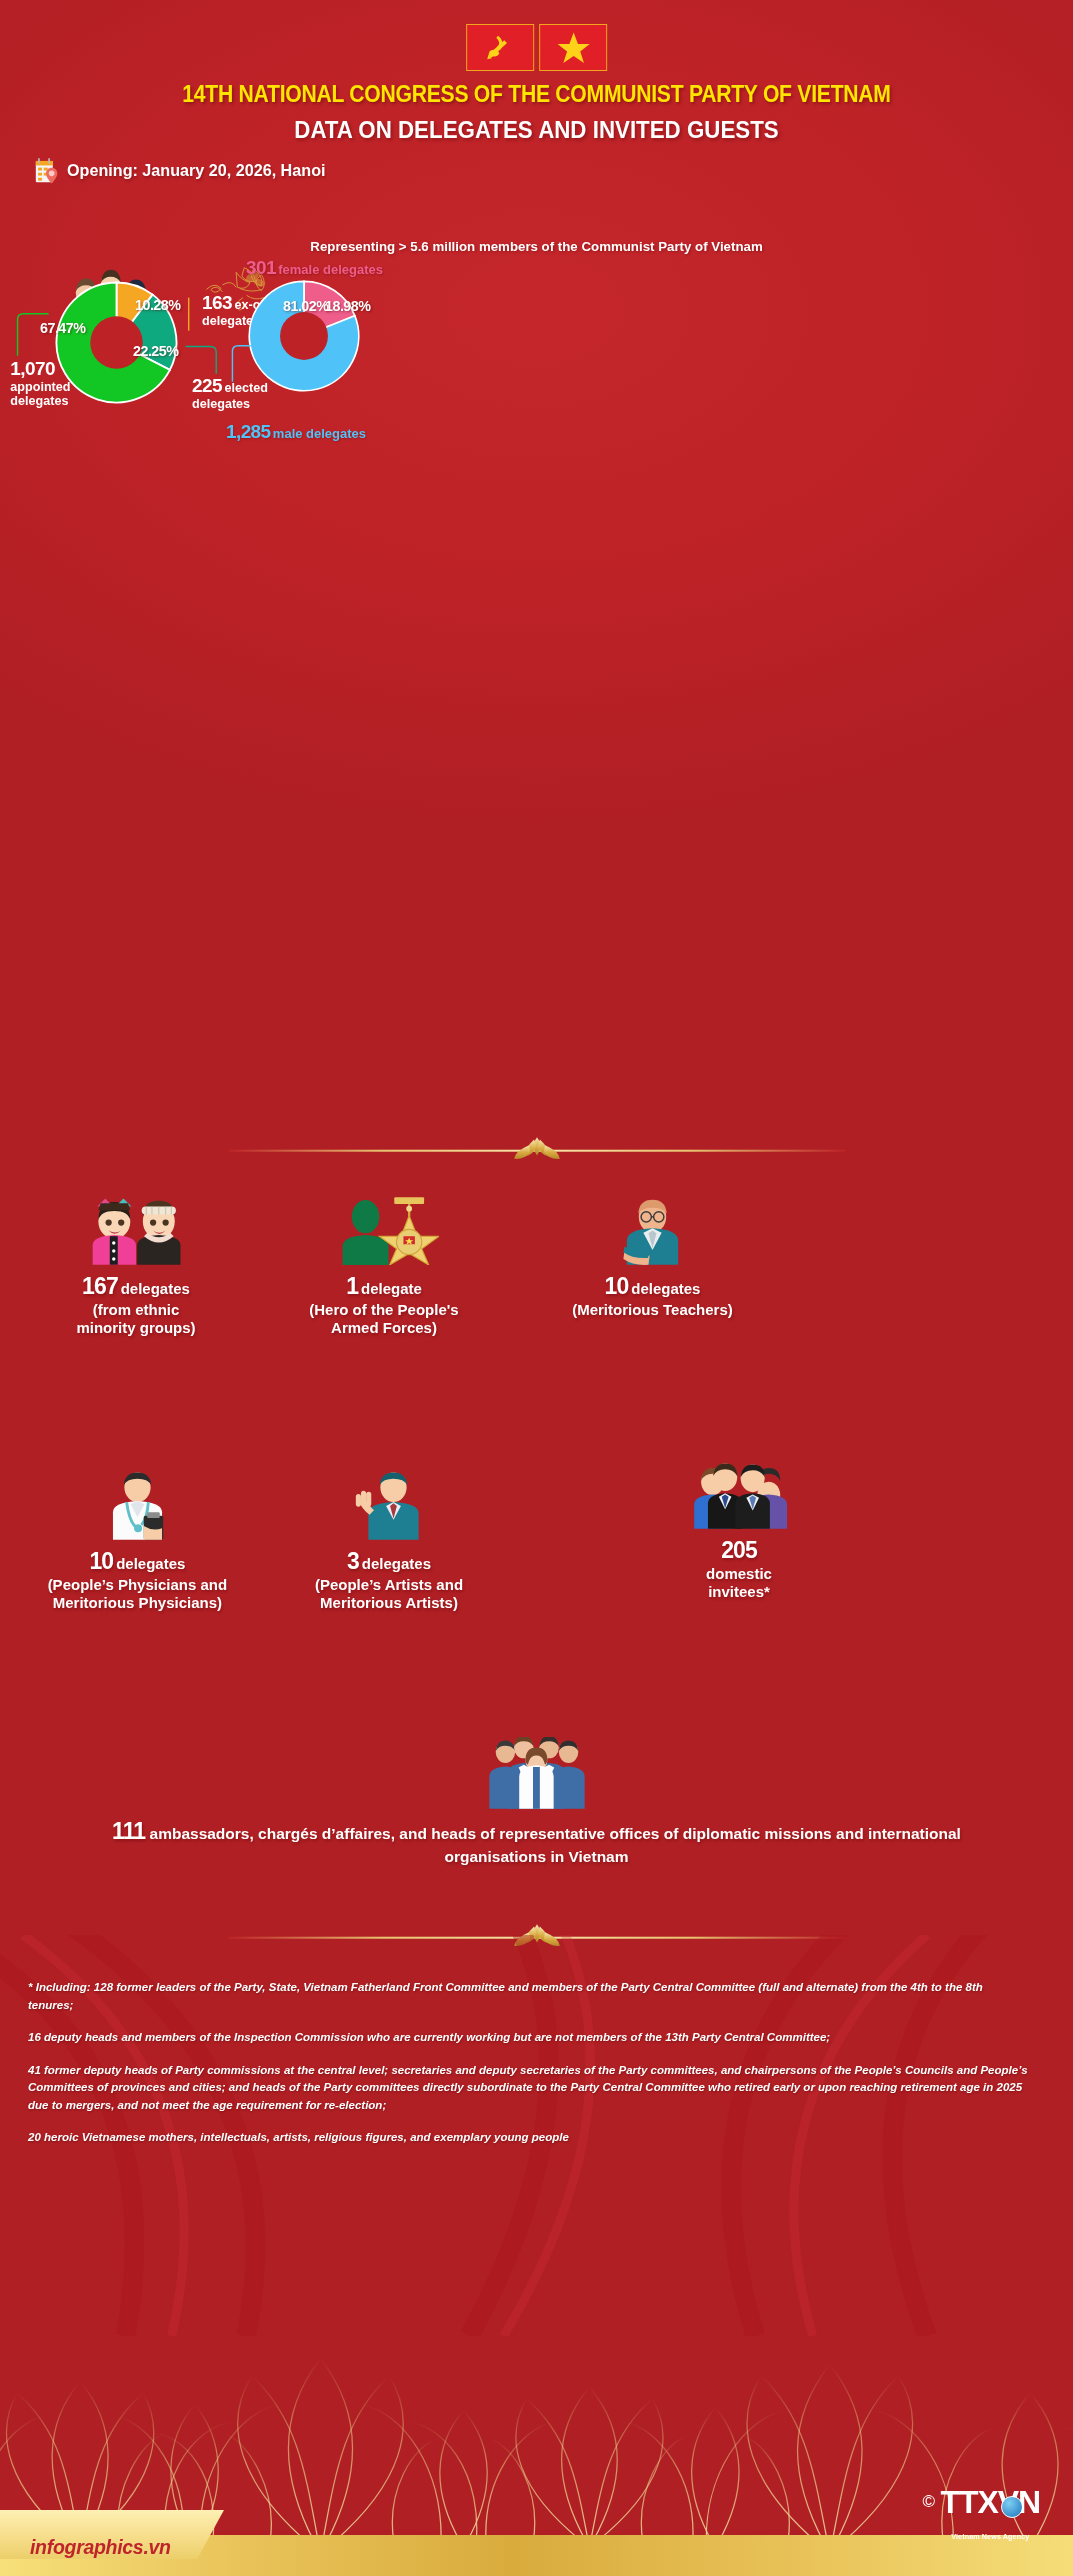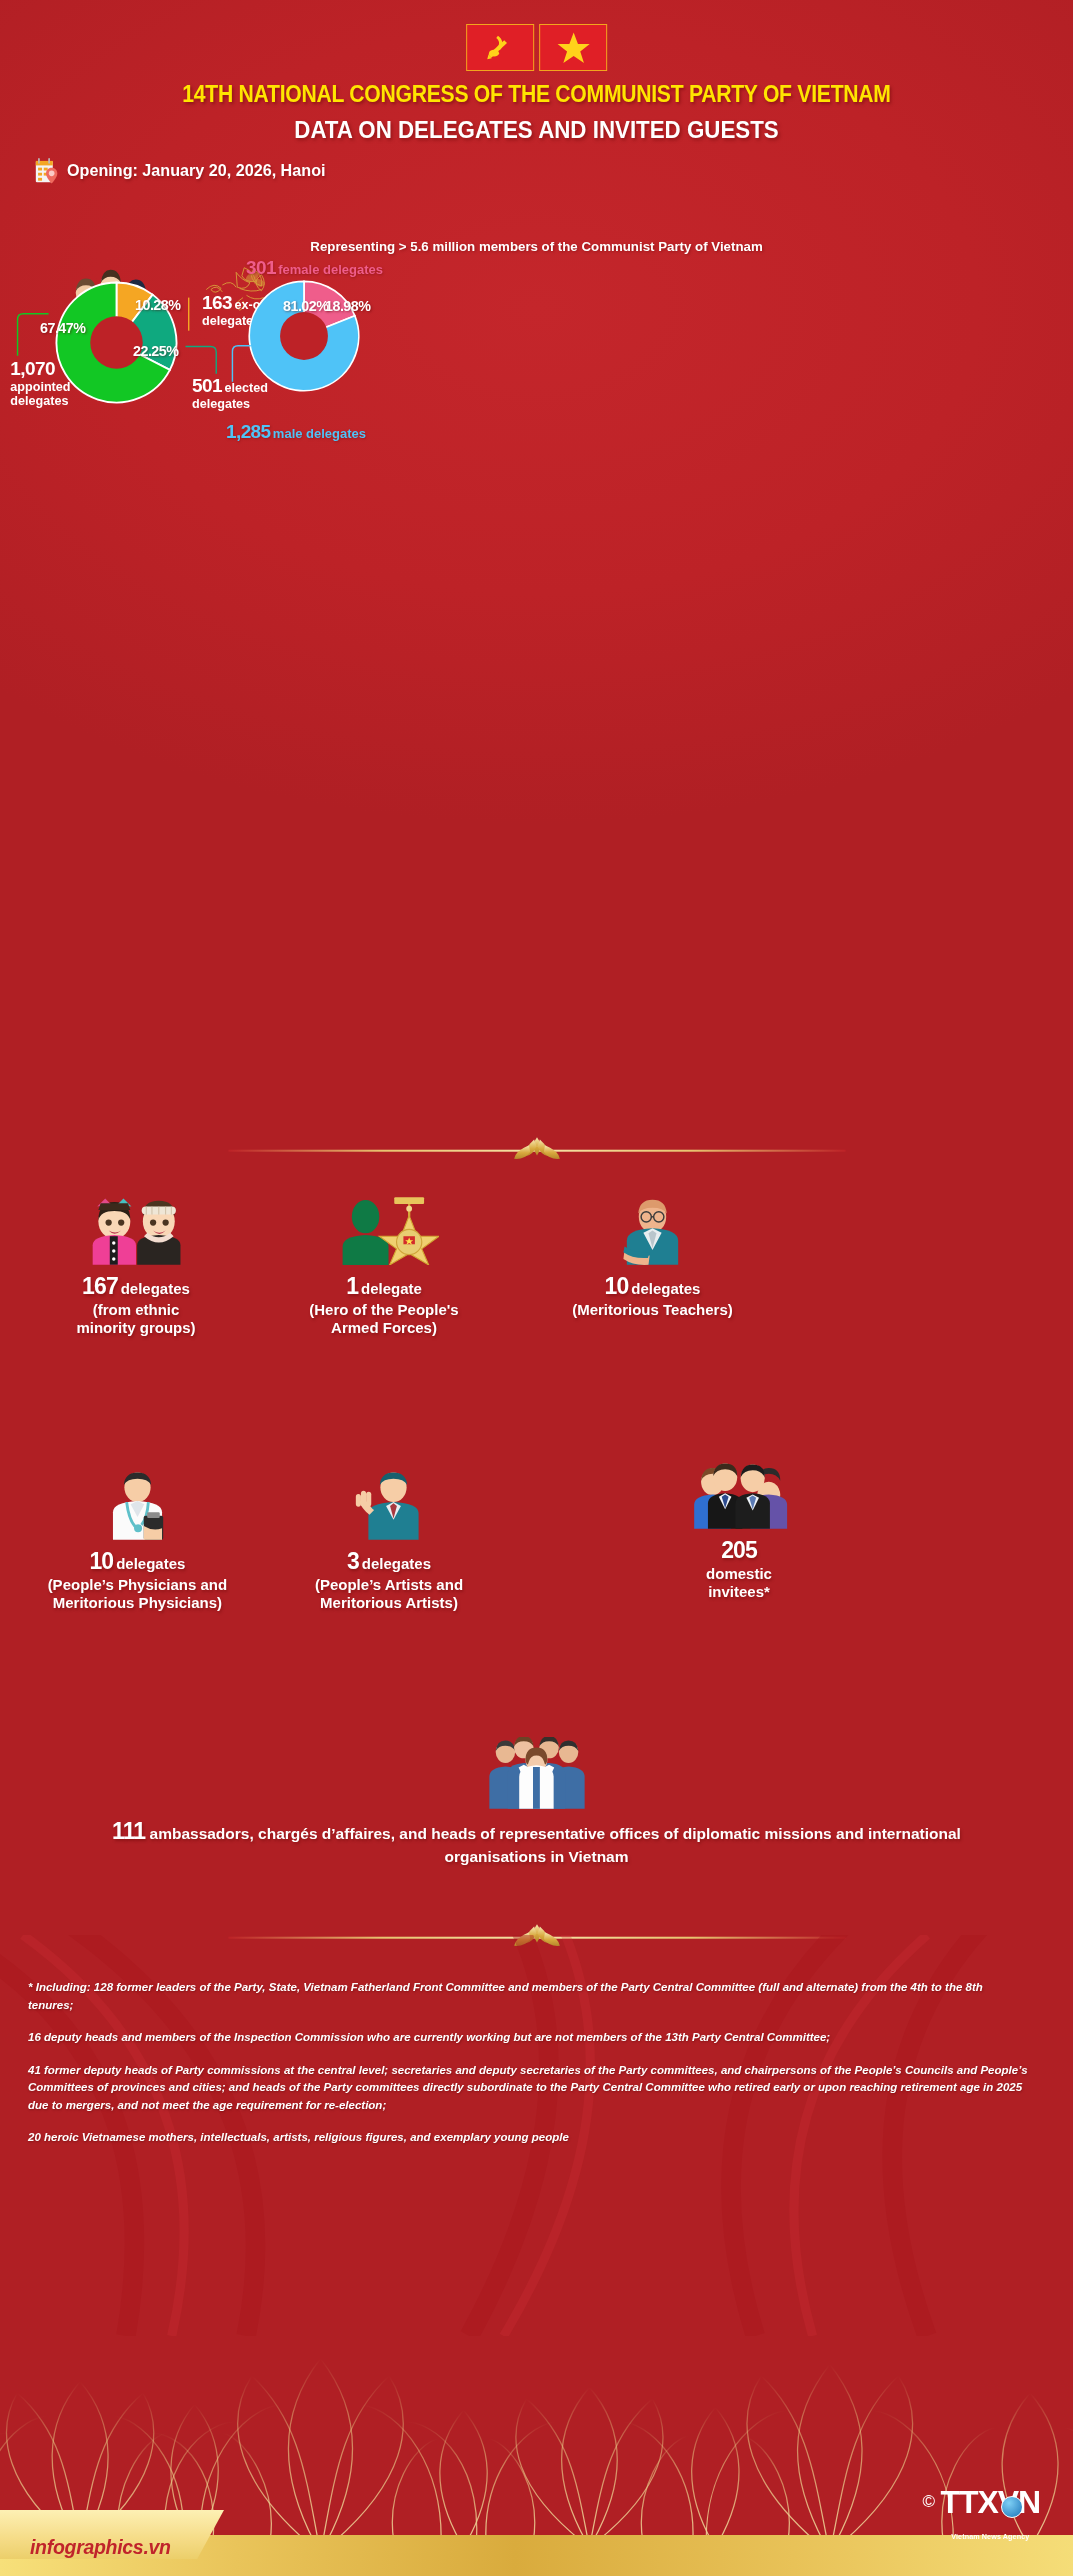--- a/index.html
+++ b/index.html
@@ -333,21 +333,21 @@
     <div class="callout" style="left:10.3px; top:100px;">
       <span class="big">1,070</span>
       <span class="line2">appointed</span>
       <span class="line2">delegates</span>
     </div>
 
     <svg class="leader" style="left:183px; top:85px; width:38px; height:33px;" viewBox="0 0 66 58" width="38" height="33">
       <path d="M4 6 L48 6 Q58 6 58 16 L58 54" stroke="#0fa97f" stroke-width="2.5" fill="none"></path>
     </svg>
     <div class="callout" style="left:192px; top:117px;">
-      <span class="big">501</span>
+      <span class="big">225</span>
       <span class="sm">elected</span>
       <span class="line2">delegates</span>
     </div>
 
     <div class="gender-top" style="left:246px; top:-1.1px;">
       <span class="big">301</span><span class="sm">female delegates</span>
     </div>
 
     <svg class="donut" id="donut-right" viewBox="0 0 200 200">
       <g transform="translate(100,100)">

